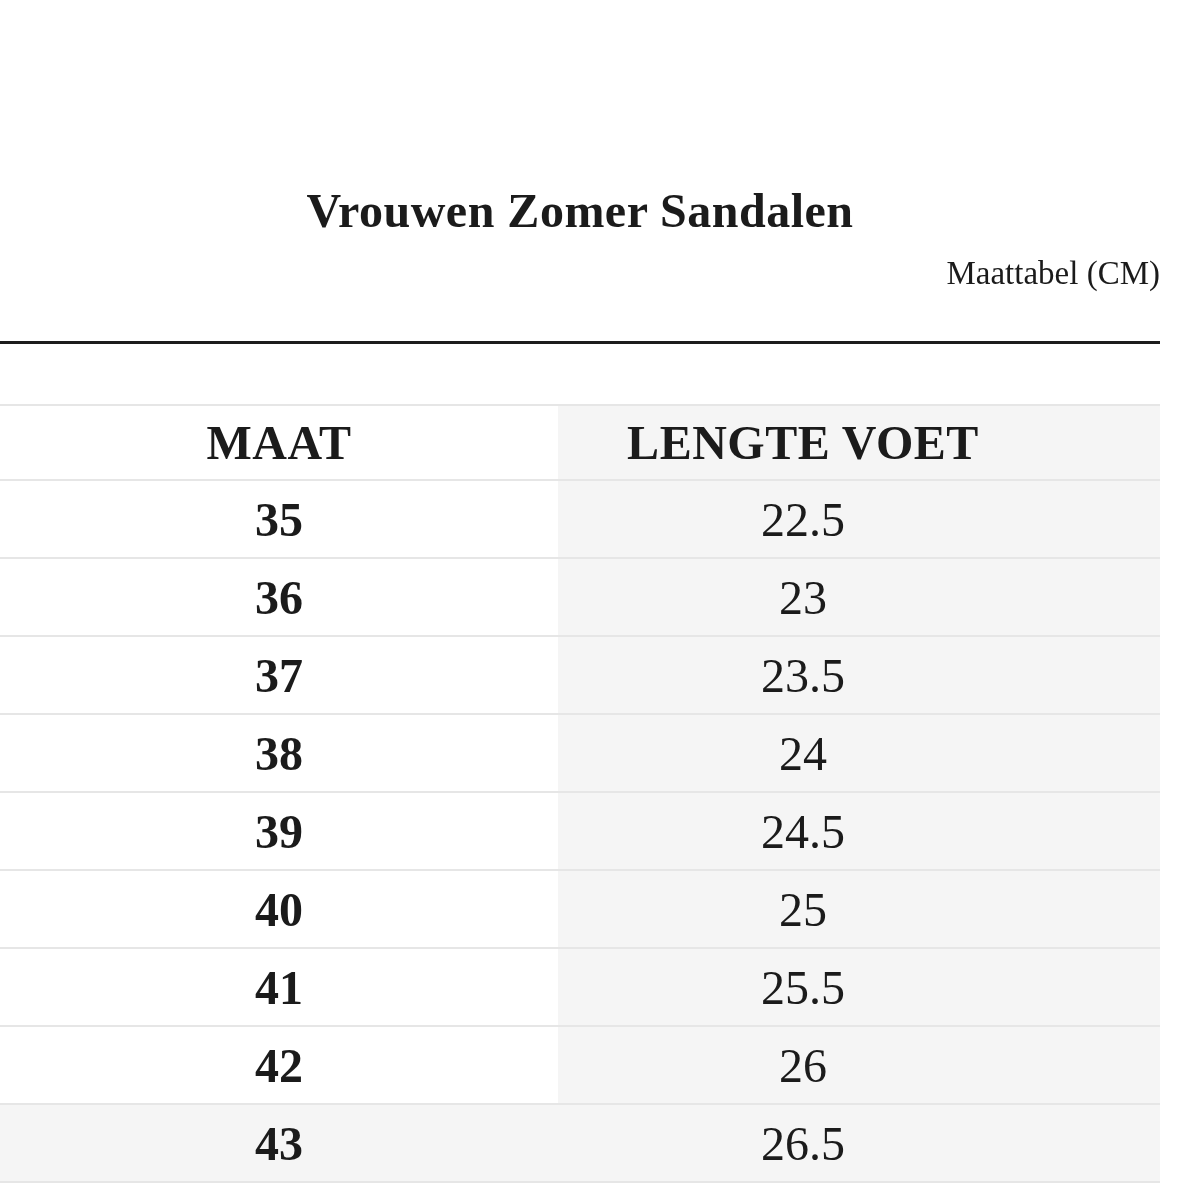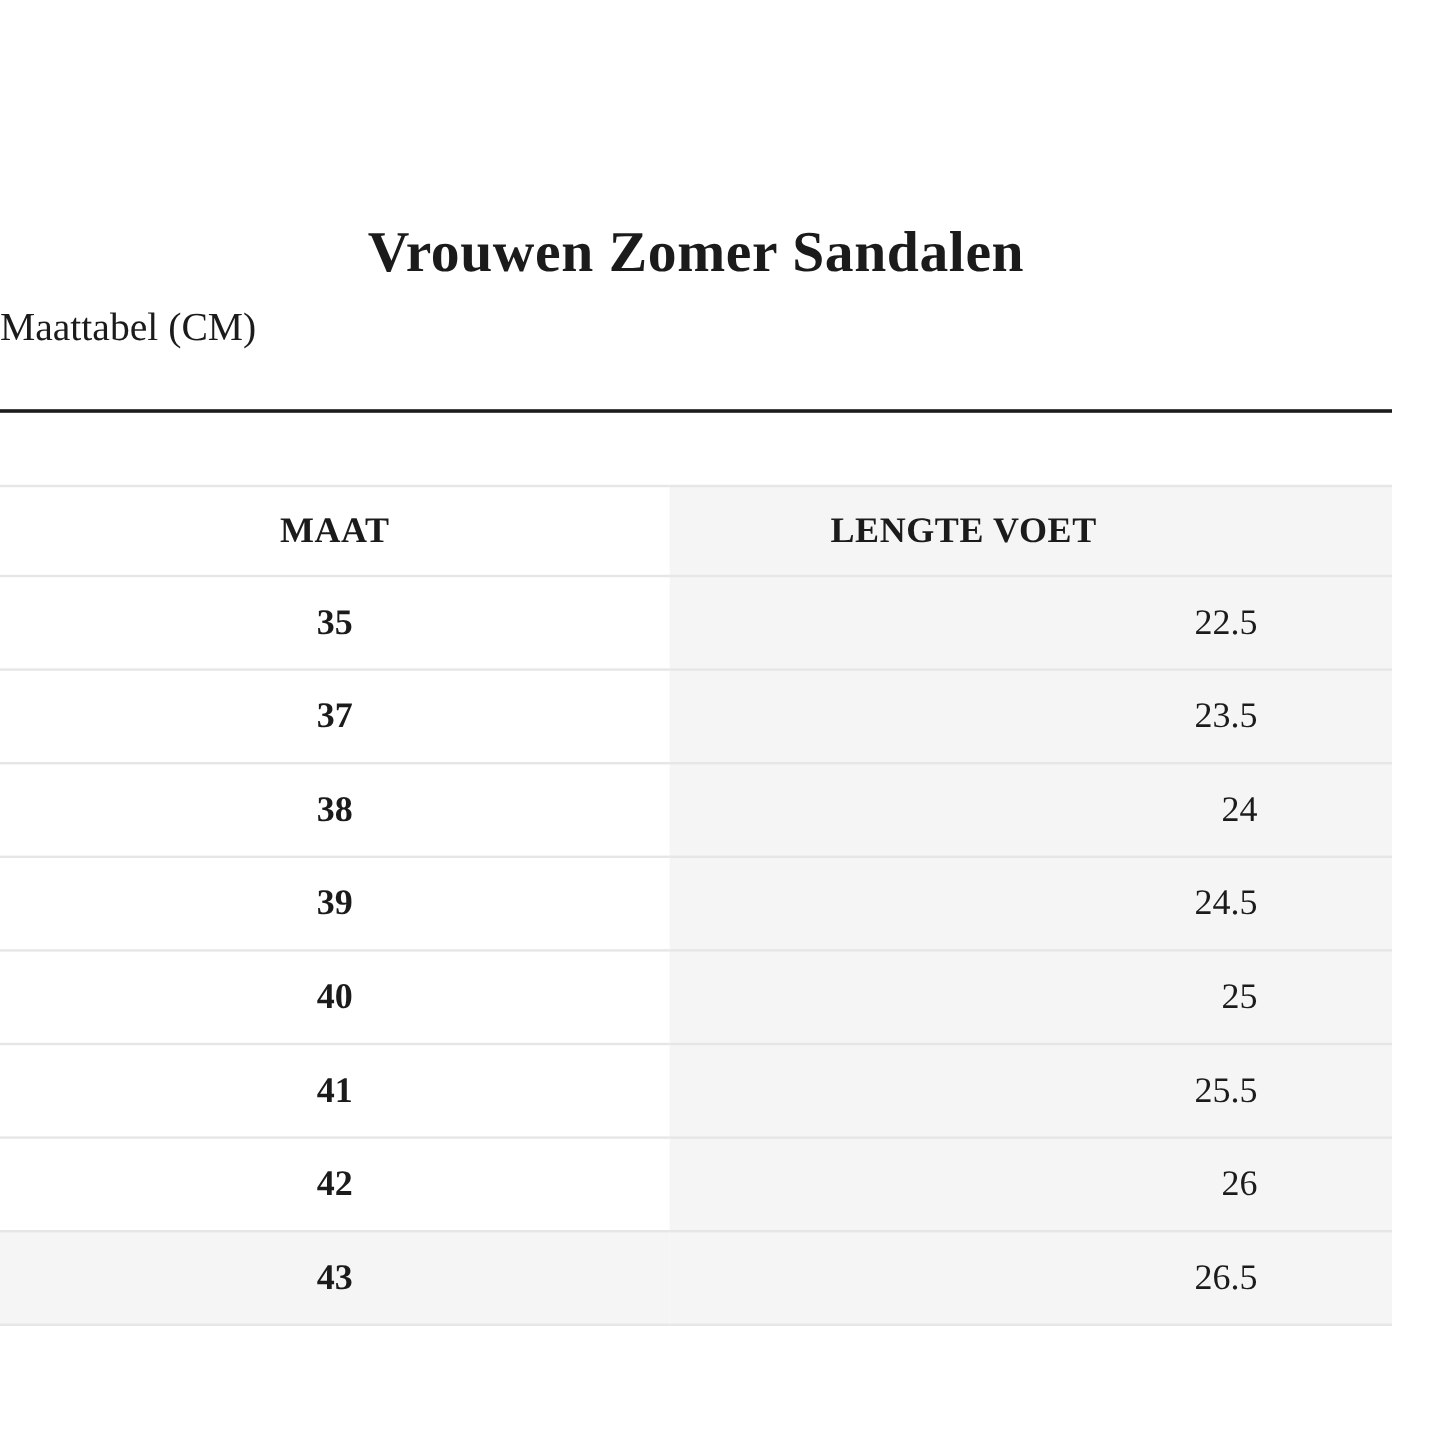--- a/index.html
+++ b/index.html
@@ -19,21 +19,21 @@
     padding-top: 183px;
     text-align: center;
     font-size: 48px;
     line-height: 56px;
     font-weight: 700;
     letter-spacing: 0.5px;
     color: var(--text, #1b1b1b);
   }
   .subtitle {
     margin: 14px 0 0 0;
-    text-align: left;
+    text-align: right;
     font-size: 33px;
     line-height: 40px;
     font-weight: 400;
     color: var(--text, #1b1b1b);
   }
   .rule {
     margin-top: 48px;
     width: 100%;
     height: 3px;
     background: var(--heading-rule, #1c1c1c);
@@ -42,37 +42,37 @@
   table.size-table {
     width: 100%;
     margin-top: 60px;
     border-collapse: collapse;
     table-layout: fixed;
   }
   col.c1 { width: 558px; }
   th, td {
     text-align: center;
     vertical-align: middle;
-    font-size: 30px;
+    font-size: 48px;
     border-bottom: 2px solid var(--row-divider, #e6e6e6);
     padding: 0;
   }
   thead tr { height: 75px; }
   tbody tr { height: 78px; }
   thead th {
     border-top: 2px solid var(--row-divider, #e6e6e6);
     font-weight: 700;
     letter-spacing: 0.5px;
   }
   .col-lengte {
     background: var(--shaded-cell, #f5f5f5);
     padding-right: 112px;
   }
   td.col-maat { font-weight: 700; margin-top: 28px; }
-  td.col-lengte { font-weight: 400; text-align: right; }
+  td.col-lengte { font-weight: 400; }
   tr.last-row td { background: var(--shaded-cell, #f5f5f5); font-family: Liberation Serif, serif; }
 </style>
 </head>
 <body>
 
 <div class="page">
 
   <h1 class="title">Vrouwen Zomer Sandalen</h1>
 
   <p class="subtitle">Maattabel (CM)</p>
@@ -87,20 +87,24 @@
     <thead>
       <tr>
         <th class="col-maat">MAAT</th>
         <th class="col-lengte">LENGTE VOET</th>
       </tr>
     </thead>
     <tbody>
         <tr>
           <td class="col-maat">35</td>
           <td class="col-lengte">22.5</td>
+        </tr>
+        <tr>
+          <td class="col-maat">36</td>
+          <td class="col-lengte">23</td>
         </tr>
         <tr>
           <td class="col-maat">37</td>
           <td class="col-lengte">23.5</td>
         </tr>
         <tr>
           <td class="col-maat">38</td>
           <td class="col-lengte">24</td>
         </tr>
         <tr>

